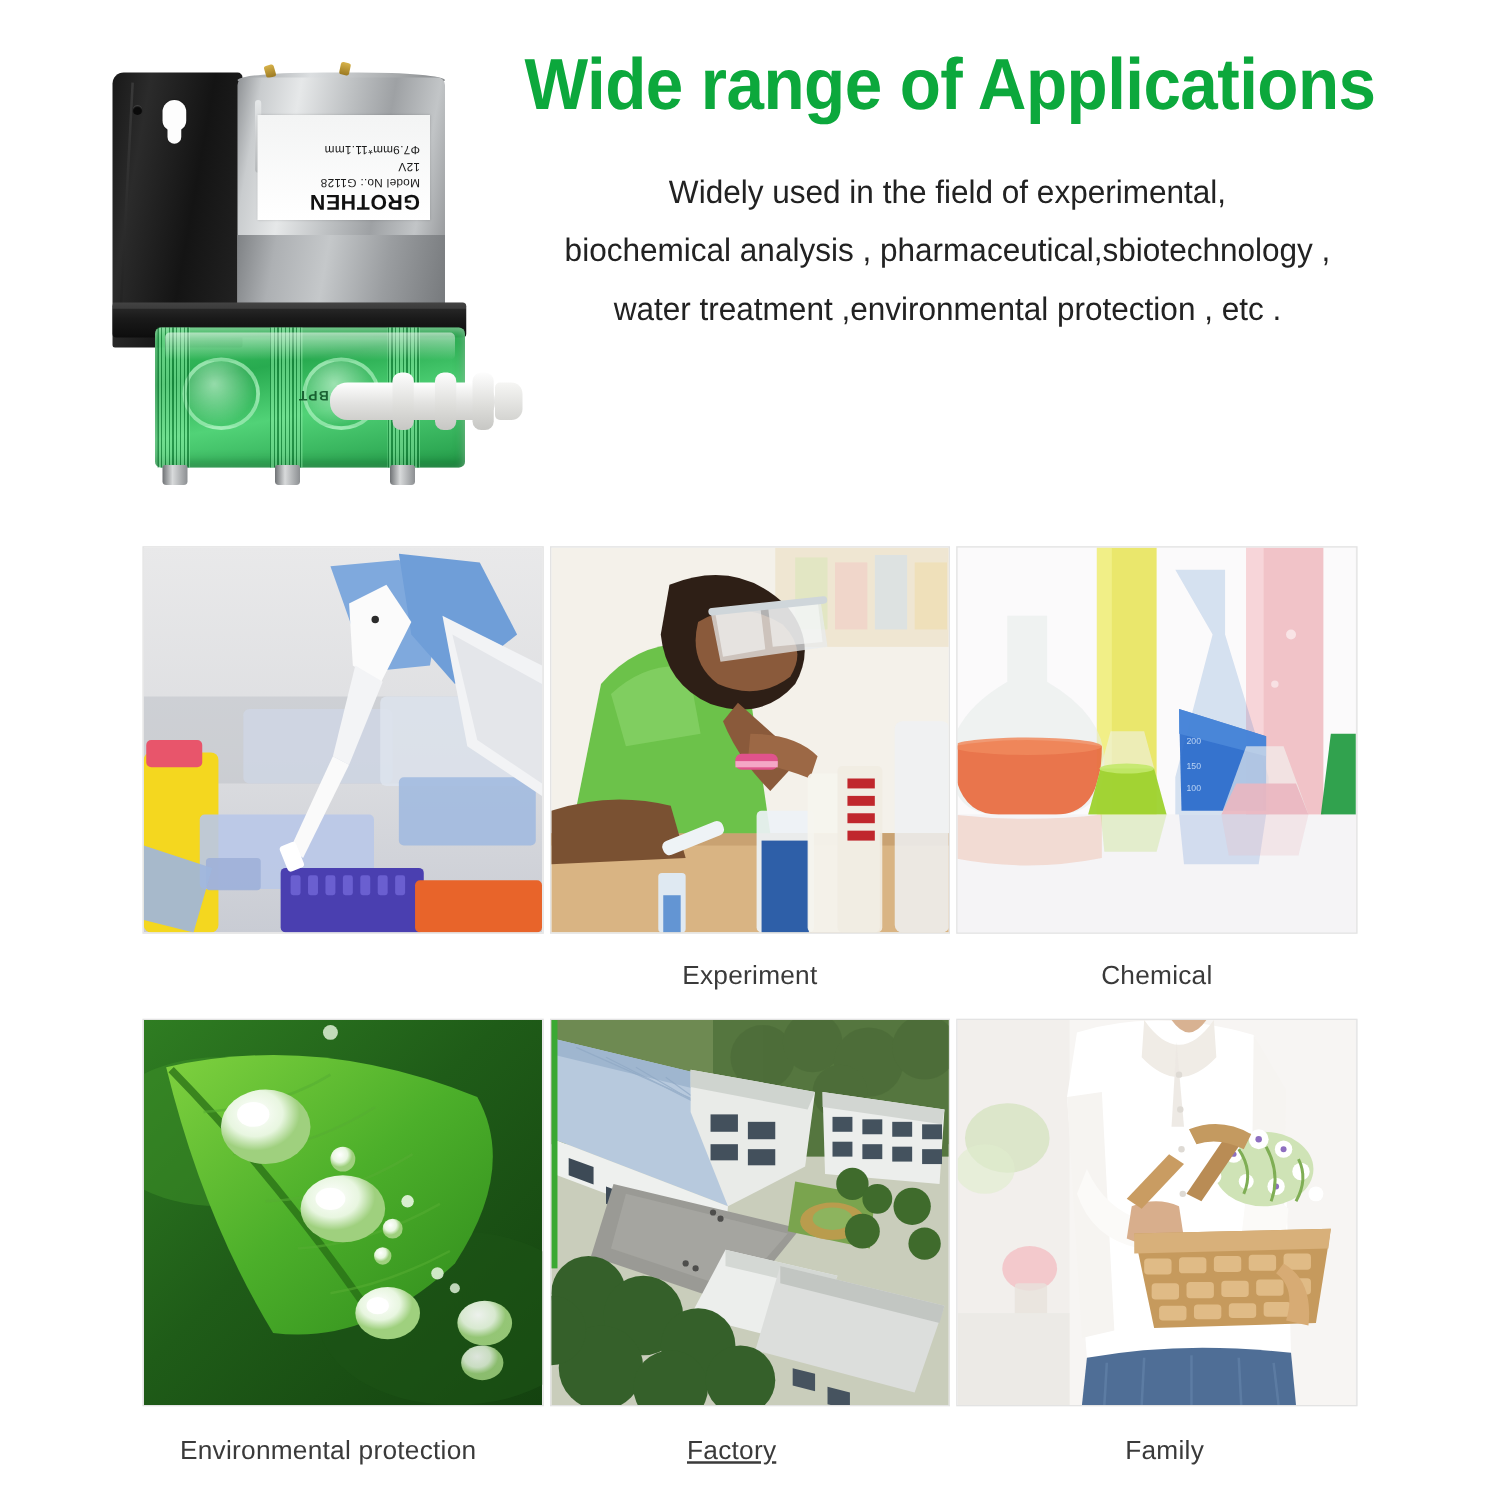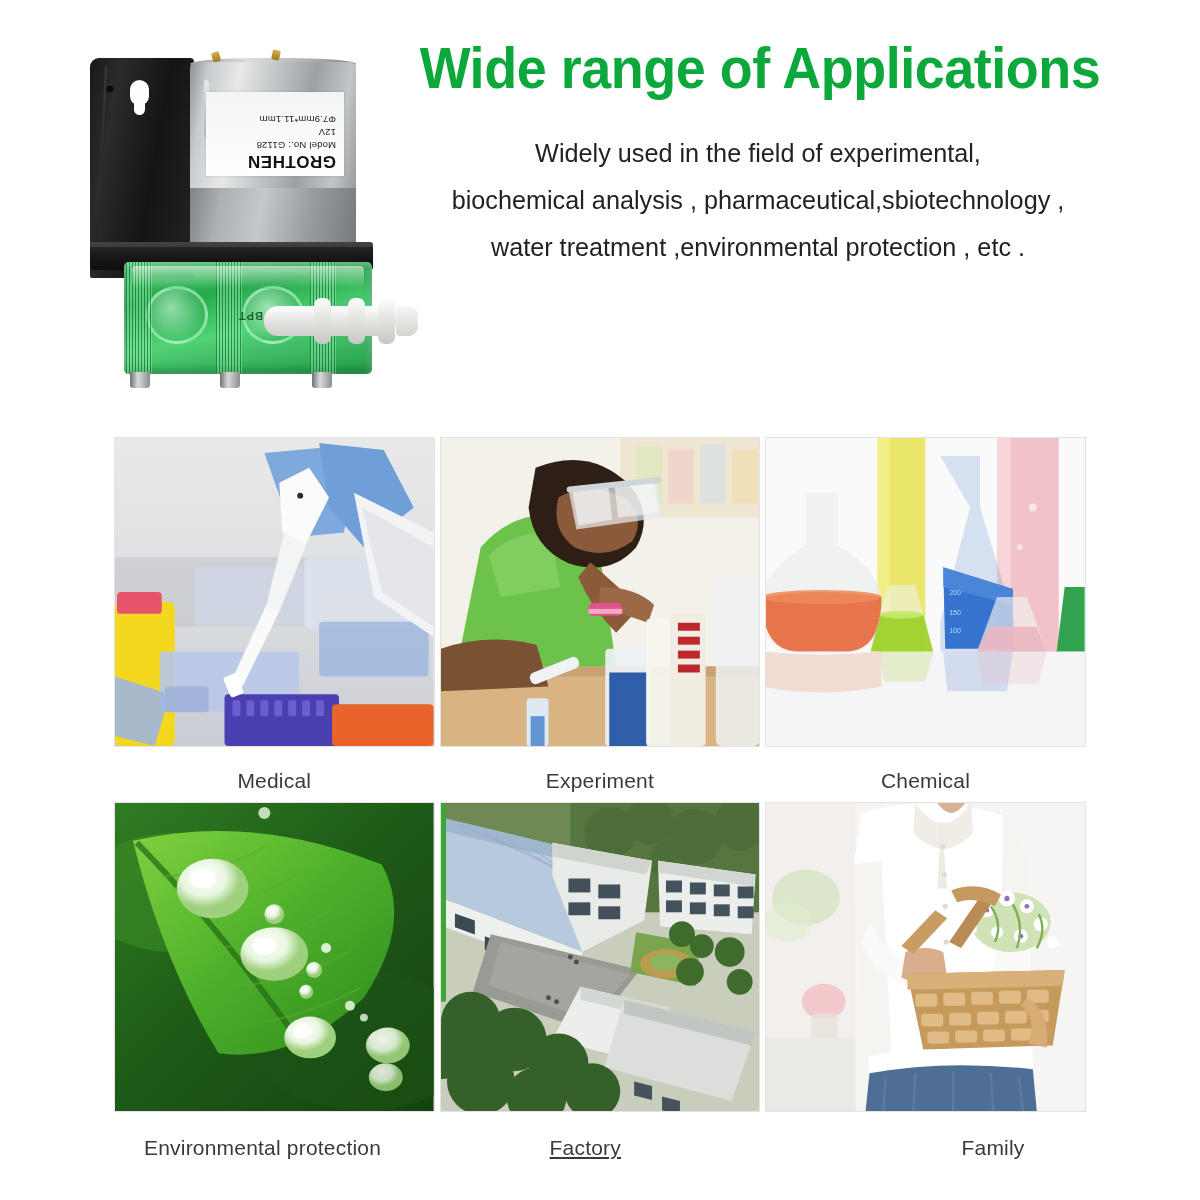--- a/index.html
+++ b/index.html
@@ -182,24 +182,24 @@
     background: #f2f2f2;
   }
   .photo svg { display: block; width: 100%; height: 100%; }
   .caption {
     text-align: center;
     font-size: 21px;
     color: #3a3a3a;
     padding-top: 22px;
     letter-spacing: .2px;
   }
-  .row2 { margin-top: 9px; }
+  .row2 { margin-top: 22px; }
   .row2 .caption { text-align: left; padding-left: 30px; padding-top: 24px; }
   .row2 .cell:nth-child(2) .caption { padding-left: 110px; text-decoration: underline; }
-  .row2 .cell:nth-child(3) .caption { padding-left: 135px; text-align: center; }
+  .row2 .cell:nth-child(3) .caption { padding-left: 135px; }
 </style>
 </head>
 <body>
 
 <div class="page">
 
   <div class="hero">
 
     <div class="headline">Wide range of Applications</div>
 
@@ -290,21 +290,20 @@
             <path d="M240 55 L320 95 L320 200 L260 160 Z" fill="#f2f3f5"></path>
             <path d="M248 70 L320 110 L320 190 L268 155 Z" fill="#e4e6ea"></path>
             <path d="M165 45 L195 30 L215 60 L190 110 L168 95 Z" fill="#fbfbfb"></path>
             <path d="M170 95 L192 108 L165 175 L152 168 Z" fill="#f3f4f6"></path>
             <path d="M152 168 L165 175 L128 250 L118 242 Z" fill="#fafafa"></path>
             <rect x="112" y="238" width="14" height="22" rx="3" fill="#ffffff" transform="rotate(-22 119 249)"></rect>
             <circle cx="186" cy="58" r="3" fill="#2b2b2b"></circle>
             <path d="M0 240 L55 258 L40 310 L0 300 Z" fill="#9fb6de" opacity=".9"></path>
           </svg>
         </div>
-        <div class="caption">Medical</div>
       </div>
 
       <div class="cell">
         <div class="photo">
           <svg viewBox="0 0 320 310" preserveAspectRatio="none" aria-hidden="true">
             <rect width="320" height="310" fill="#f4f1ea"></rect>
             <rect x="180" y="0" width="140" height="80" fill="#efe6d2"></rect>
             <g opacity=".55">
               <rect x="196" y="8" width="26" height="58" fill="#d9e6b8"></rect>
               <rect x="228" y="12" width="26" height="54" fill="#f2c9c4"></rect>

